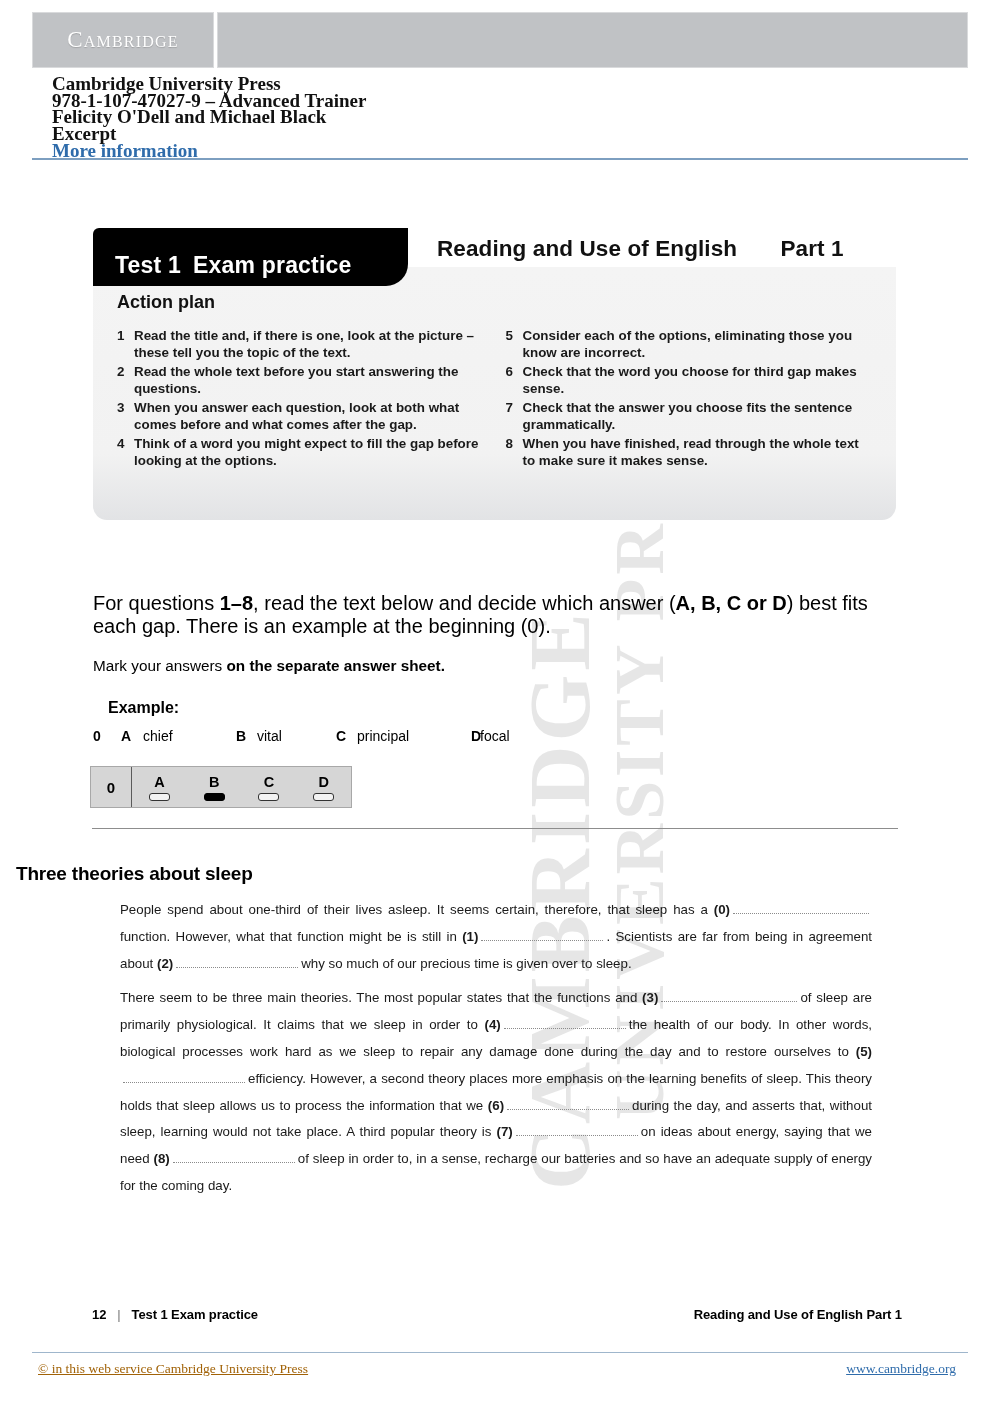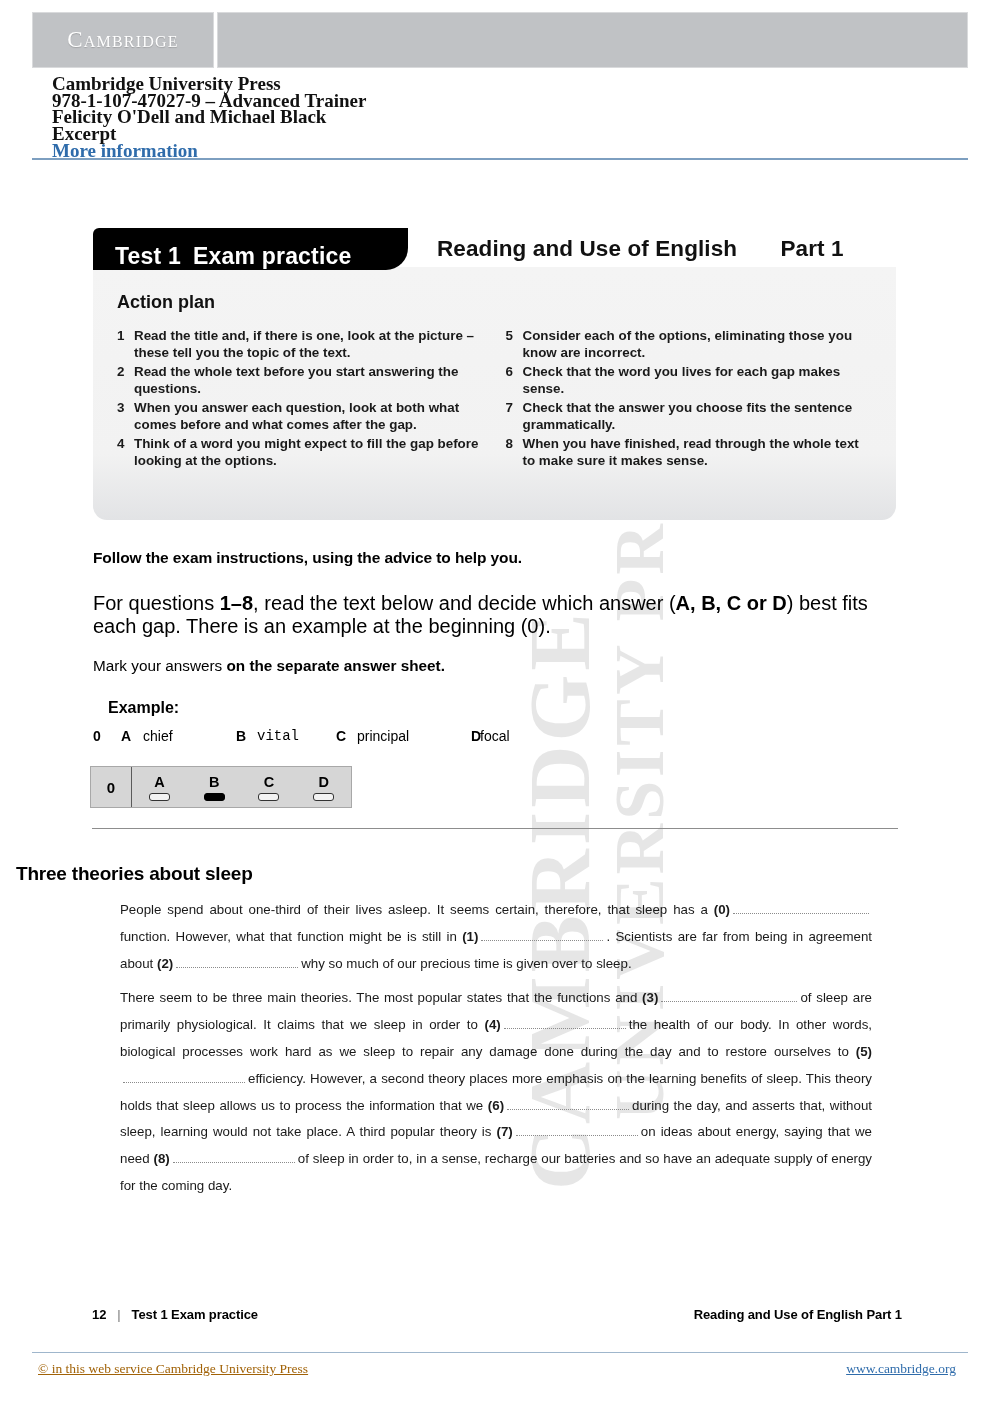--- a/index.html
+++ b/index.html
@@ -127,23 +127,23 @@
     background: linear-gradient(to bottom, #f4f4f4 0%, #f2f2f2 74%, #e2e3e5 100%);
     border-radius: 0 0 14px 14px;
   }
   .title-tag {
     position: absolute;
     left: 93px;
     top: 228px;
     height: 42px;
     background: #000;
     color: #fff;
-    padding: 0 56px 0 22px;
-    display: flex;
-    align-items: flex-end;
+    padding: 16px 56px 0 22px;
+    display: flex;
+    align-items: center;
     border-radius: 6px 0 22px 0;
     font-size: 23px;
     font-weight: bold;
     letter-spacing: 0.2px;
     z-index: 3;
   }
   .title-tag .tag-sep { display: inline-block; width: 12px; }
   .title-right {
     position: absolute;
     left: 437px;
@@ -434,48 +434,47 @@
         <span class="plan-text">Think of a word you might expect to fill the gap before looking at the options.</span>
       </div>
     </div>
     <div class="plan-col">
       <div class="plan-item">
         <span class="plan-num">5</span>
         <span class="plan-text">Consider each of the options, eliminating those you know are incorrect.</span>
       </div>
       <div class="plan-item">
         <span class="plan-num">6</span>
-        <span class="plan-text">Check that the word you lives for each gap makes sense.</span>
+        <span class="plan-text">Check that the word you choose for third gap makes sense.</span>
       </div>
       <div class="plan-item">
         <span class="plan-num">7</span>
         <span class="plan-text">Check that the answer you choose fits the sentence grammatically.</span>
       </div>
       <div class="plan-item">
         <span class="plan-num">8</span>
         <span class="plan-text">When you have finished, read through the whole text to make sure it makes sense.</span>
       </div>
     </div>
   </div>
 
-  <div class="instr-bold">Follow the exam instructions, using the advice to help you.</div>
   <div class="instr-para">
     <span>For questions </span><b>1–8</b><span>, read the text below and decide which answer (</span><b>A, B, C or D</b><span>) best fits each gap. There is an example at the beginning (0).</span>
   </div>
   <div class="instr-mark">
     <span>Mark your answers </span><b>on the separate answer sheet.</b>
   </div>
 
   <div class="example-label">Example:</div>
   <div class="example-options">
     <span class="eo-cell zero" style="left:0px;">0</span>
     <span class="eo-cell opt-letter" style="left:28px;">A</span>
     <span class="eo-cell" style="left:50px;">chief</span>
     <span class="eo-cell opt-letter" style="left:143px;">B</span>
-    <span class="eo-cell" style="left:164px;font-family:Liberation Mono, monospace;">vital</span>
+    <span class="eo-cell" style="left:164px;">vital</span>
     <span class="eo-cell opt-letter" style="left:243px;">C</span>
     <span class="eo-cell" style="left:264px;">principal</span>
     <span class="eo-cell opt-letter" style="left:378px;">D</span>
     <span class="eo-cell" style="left:387px;">focal</span>
   </div>
 
   <div class="answer-grid">
     <div class="ag-zero">0</div>
     <div class="ag-options">
       <div class="ag-cell">

